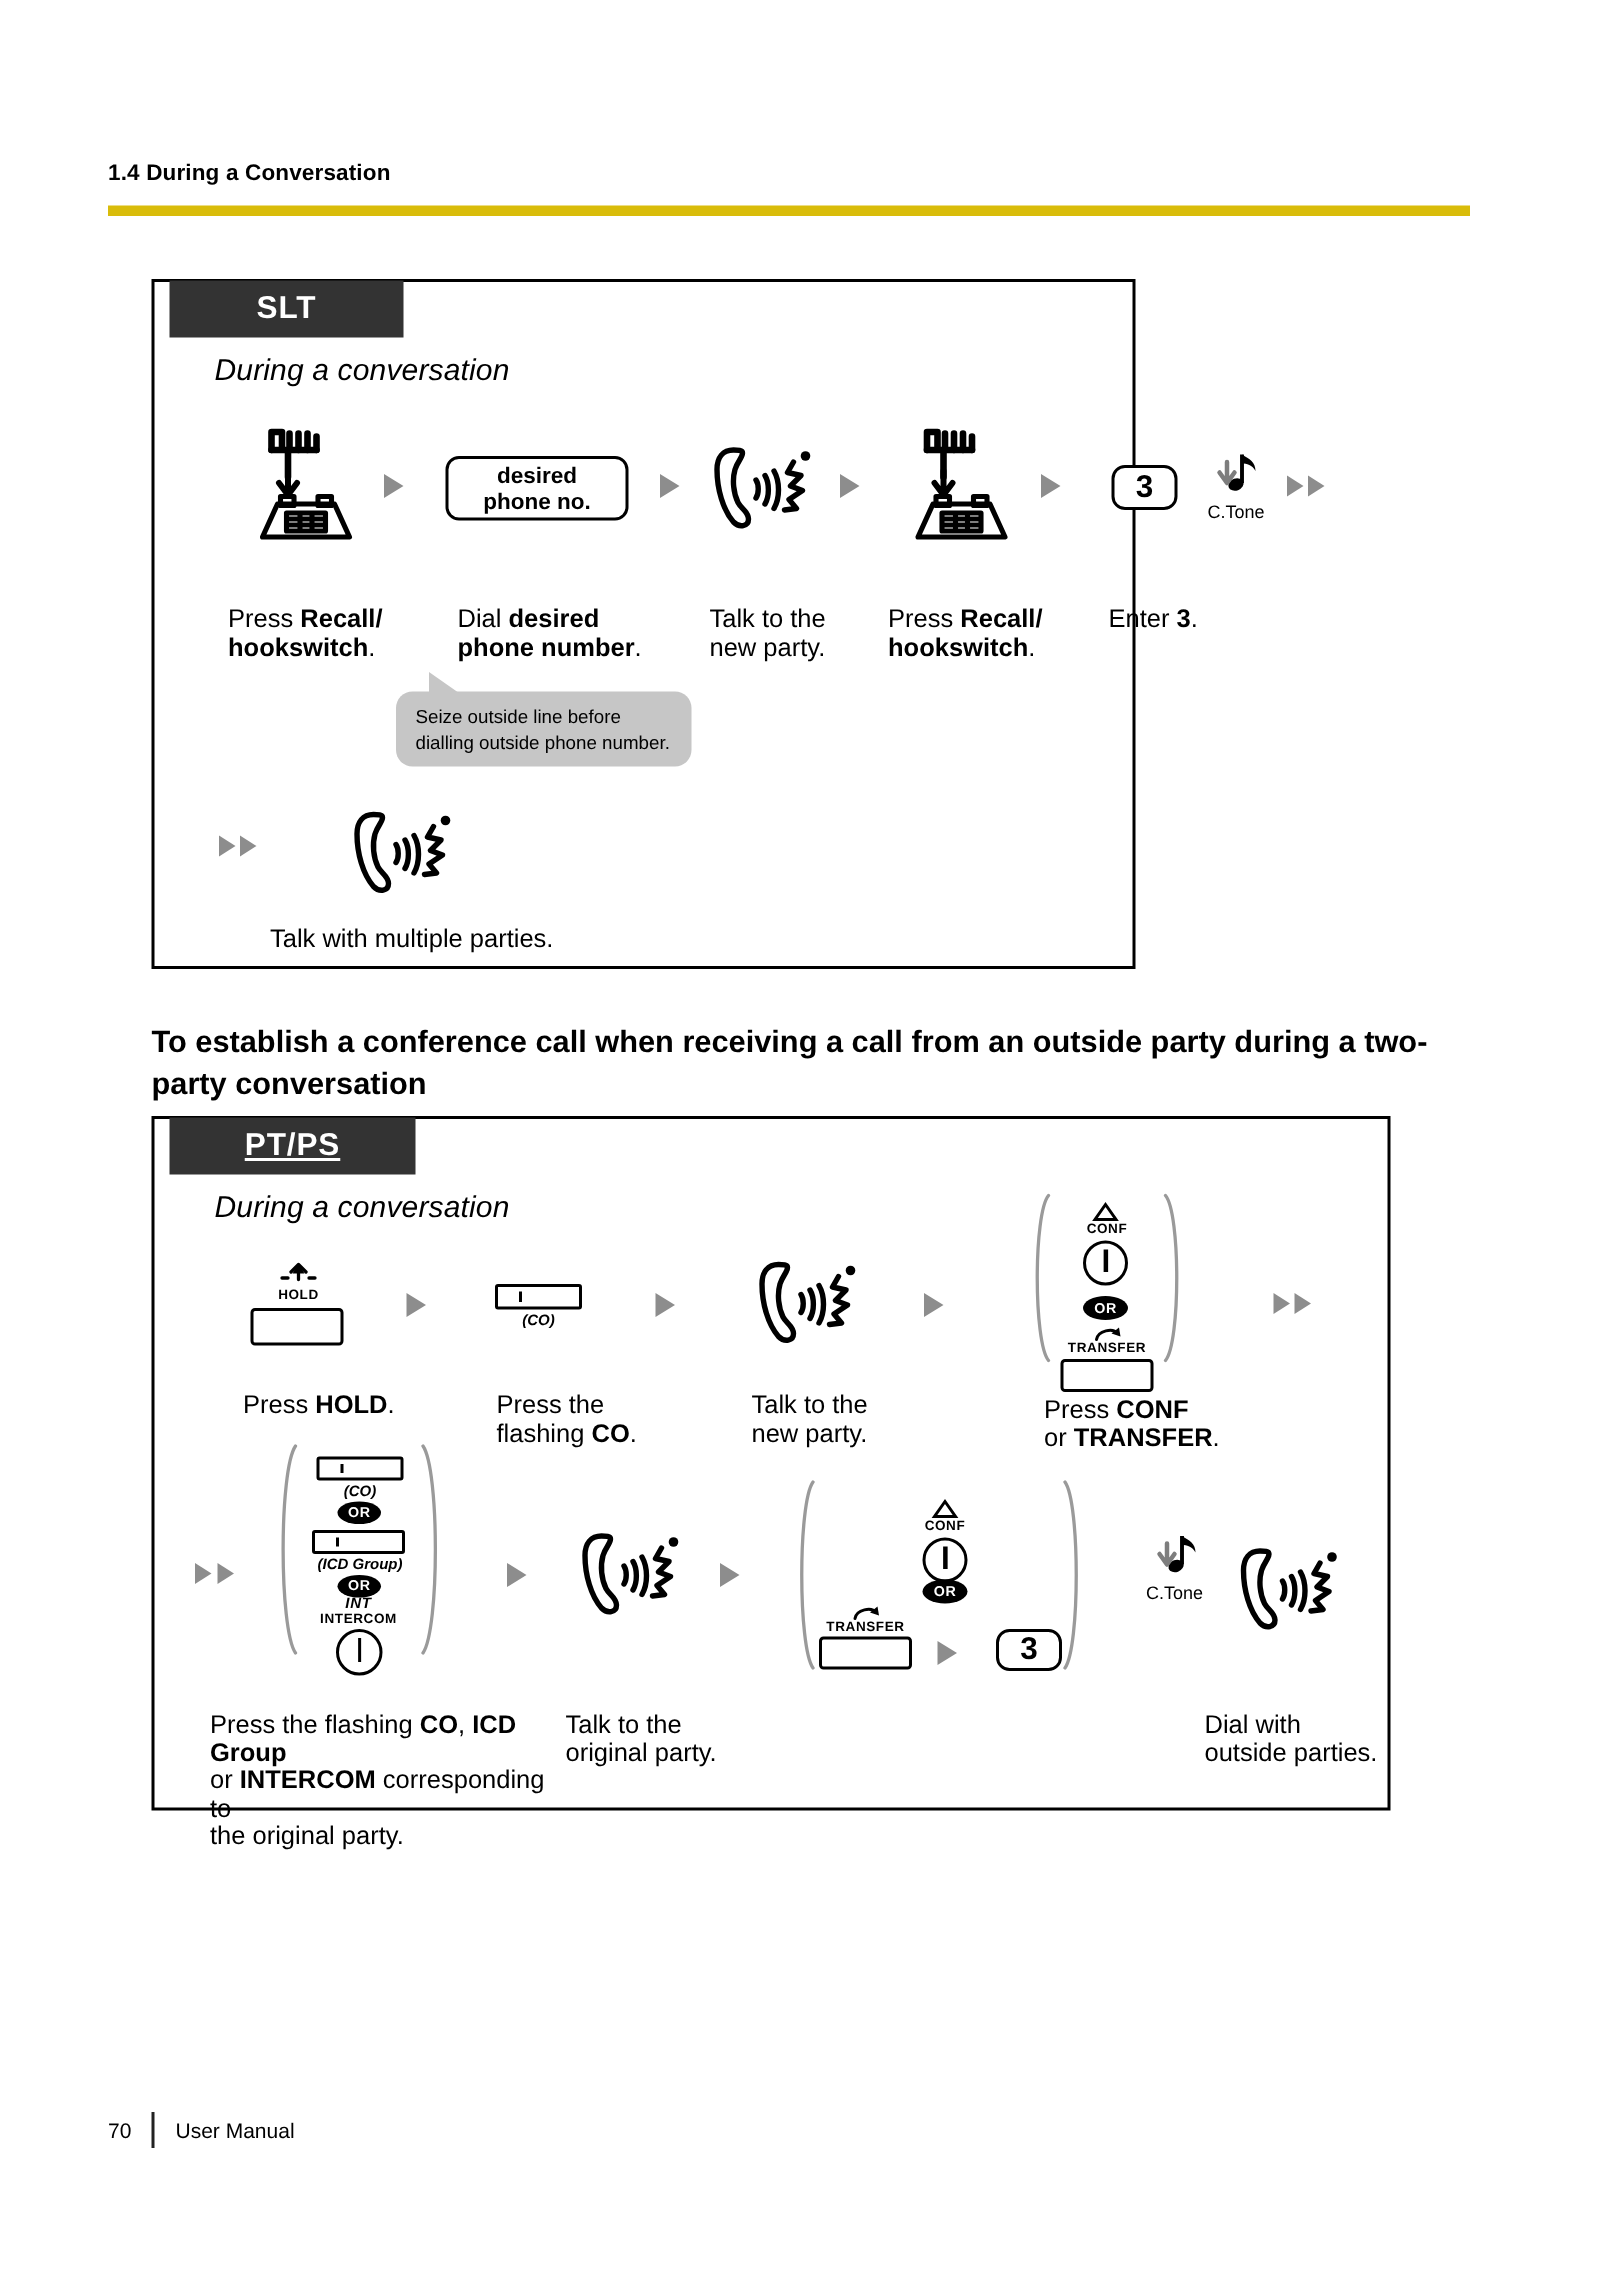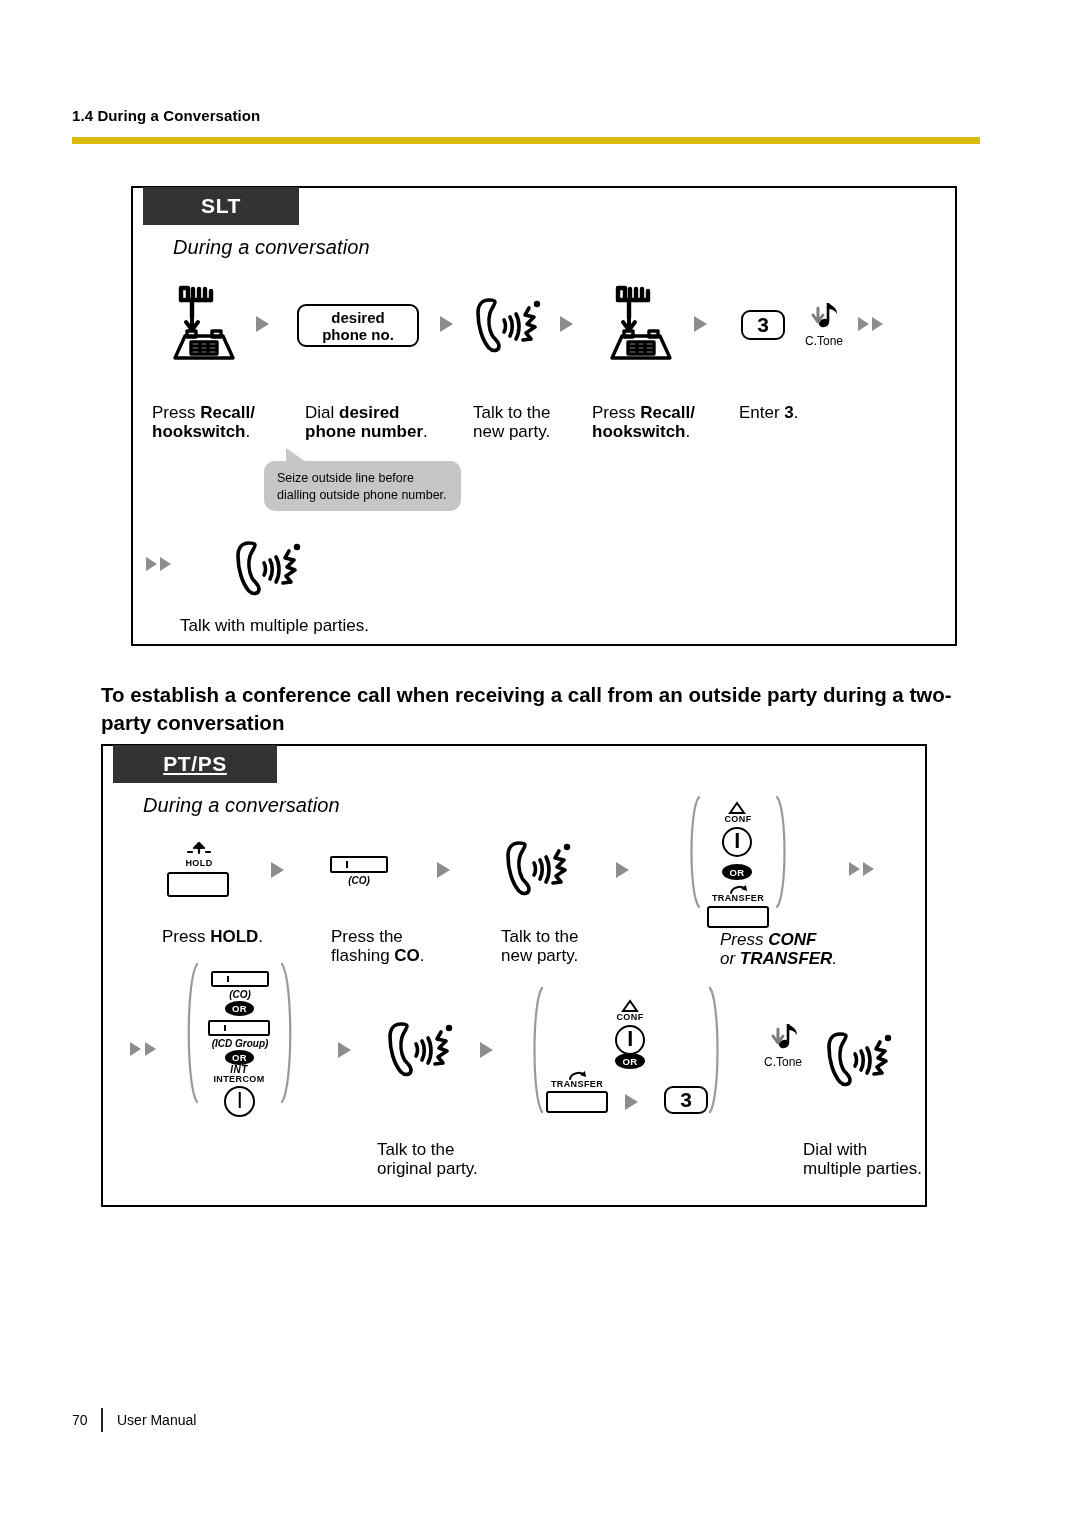--- a/index.html
+++ b/index.html
@@ -71,21 +71,21 @@
   svg.ico{position:absolute;overflow:visible;}
 </style>
 </head>
 <body>
 
 <div class="page">
 
   <div class="runhead">1.4 During a Conversation</div>
   <div class="headrule"></div>
 
-  <div class="procbox" id="sltbox" style="left:101px;top:186px;width:826px;height:460px;margin-left:30px;">
+  <div class="procbox" id="sltbox" style="left:101px;top:186px;width:656px;height:460px;">
     <div class="tab" style="width:156px;height:38px;">SLT</div>
     <div class="subtitle" style="left:40px;top:48px;">During a conversation</div>
   </div>
 
   <svg class="ico" style="left:163px;top:284px;" width="80" height="78" viewBox="0 0 80 78">
     <g fill="none" stroke="#000" stroke-width="4.4" stroke-linecap="round" stroke-linejoin="round">
       <path d="M18 4 L18 16 M18 4 L25 4 M25 4 L25 14"></path>
       <path d="M30 16 L30 5 M36 16 L36 5 M42 16 L42 5 M48 16 L48 7"></path>
       <path d="M18 16 L48 16"></path>
       <path d="M29 18 L29 34"></path>
@@ -244,21 +244,21 @@
     <span>Press <b>HOLD</b>.</span>
   </div>
   <div class="cap" style="left:331px;top:928px;width:150px;">
     <span>Press the</span><br>
     <span>flashing <b>CO</b>.</span>
   </div>
   <div class="cap" style="left:501px;top:928px;width:150px;">
     <span>Talk to the</span><br>
     <span>new party.</span>
   </div>
-  <div class="cap" style="left:720px;top:931px;width:180px;font-style:italic;">
+  <div class="cap" style="left:696px;top:931px;width:180px;">
     <span>Press <b>CONF</b></span><br>
     <span>or <b>TRANSFER</b>.</span>
   </div>
 
   <div class="arw sm" style="left:130px;top:1042px;"></div>
   <div class="arw sm" style="left:145px;top:1042px;"></div>
 
   <div class="brk" style="left:183px;top:962px;">
     <svg width="113" height="142" viewBox="0 0 113 142">
       <path d="M14 2 C3 18 3 124 14 140" stroke="#9a9a9a" stroke-width="2.2" fill="none" stroke-linecap="round"></path>
@@ -321,26 +321,31 @@
     <g fill="none" stroke="#000" stroke-width="3.6" stroke-linecap="round" stroke-linejoin="round">
       <path d="M16 6 C9 6 5 11 5 19 C5 32 9 46 16 54 C20 58 26 57 26 52 C26 47 21 45 19 41 C16 35 15 26 17 19 C19 13 22 11 22 8 C22 6 19 6 16 6 Z"></path>
       <path d="M31 26 C33 29 33 35 31 38"></path>
       <path d="M37 23 C40 28 40 37 37 42"></path>
       <path d="M43 20 C47 27 47 38 43 45"></path>
       <path d="M56 14 L52 21 L61 23 L54 30 L62 33 L53 39 L58 45 L50 46"></path>
     </g>
     <circle cx="64" cy="10" r="3.2" fill="#000"></circle>
   </svg>
 
+  <div class="cap" style="left:140px;top:1141px;width:240px;">
+    <span>Press the flashing <b>CO</b>, <b>ICD Group</b></span><br>
+    <span>or <b>INTERCOM</b> corresponding to</span><br>
+    <span>the original party.</span>
+  </div>
   <div class="cap" style="left:377px;top:1141px;width:140px;">
     <span>Talk to the</span><br>
     <span>original party.</span>
   </div>
   <div class="cap" style="left:803px;top:1141px;width:150px;">
     <span>Dial with</span><br>
-    <span>multiple parties.</span>
+    <span>outside parties.</span>
   </div>
 
   <div class="fnum">70</div>
   <div class="frule"></div>
   <div class="fman">User Manual</div>
 
 </div>
 
 </body></html>

